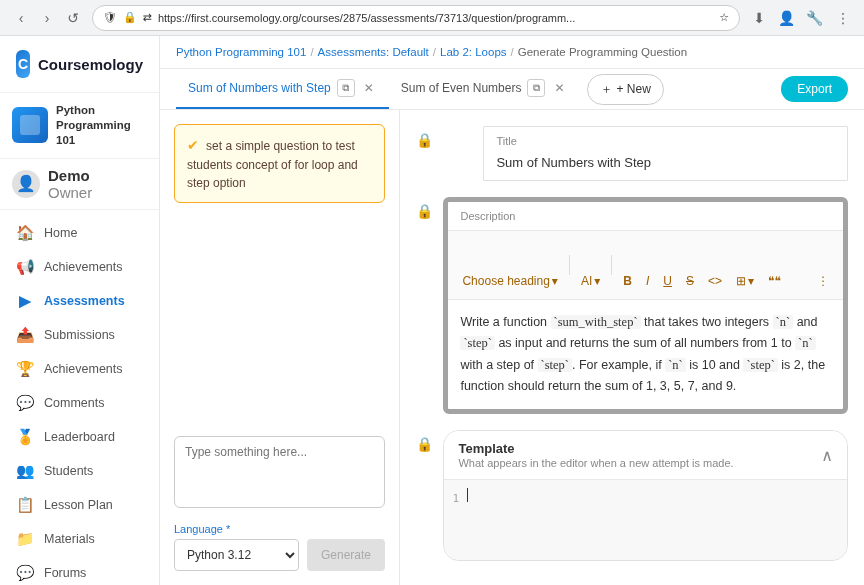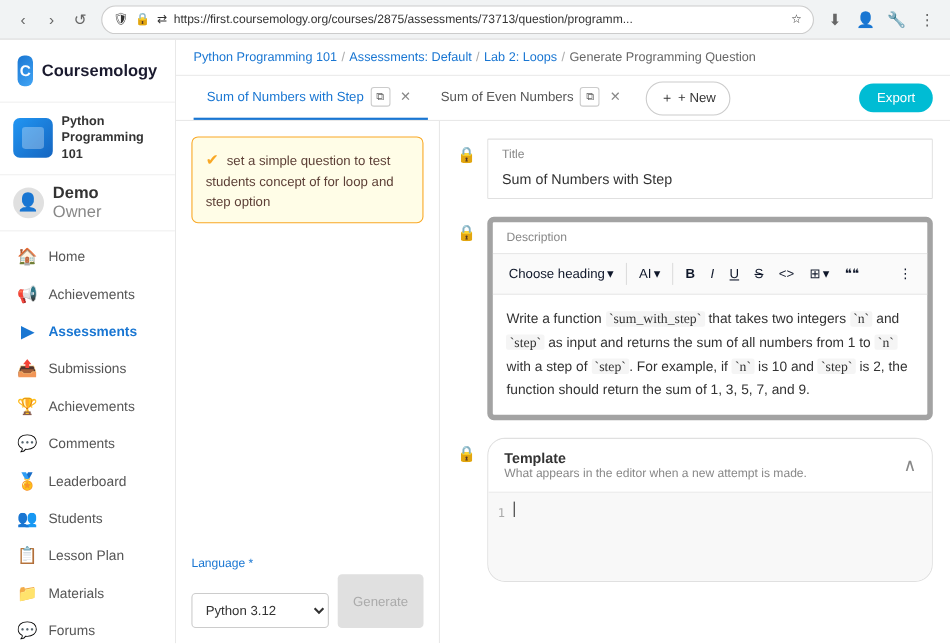--- a/index.html
+++ b/index.html
@@ -262,21 +262,21 @@
       flex: 1;
       height: 32px;
       border: 1px solid #ccc;
       border-radius: 4px;
       padding: 0 8px;
       font-size: 12px;
       background: #fff;
       color: #333;
     }
     .generate-btn {
-      height: 49px;
+      height: 32px;
       padding: 0 14px;
       border: none;
       border-radius: 4px;
       background: #e0e0e0;
       color: #aaa;
       font-size: 12px;
       cursor: not-allowed;
     }
 
     
@@ -298,20 +298,21 @@
       padding-top: 6px;
       color: #aaa;
       font-size: 14px;
       flex-shrink: 0;
     }
     .field-content { flex: 1; }
     .field-box {
       border: 1px solid #e0e0e0;
       border-radius: 1px;
       overflow: hidden;
+      margin-left: 40px;
     }
     .field-label {
       font-size: 11px;
       color: #888;
       padding: 8px 12px 4px;
       background: #fff;
     }
     .field-value {
       padding: 4px 12px 10px;
       font-size: 13px;
@@ -340,22 +341,22 @@
       flex-wrap: wrap;
     }
     .toolbar-item {
       height: 28px;
       padding: 0 6px;
       border: none;
       background: none;
       cursor: pointer;
       border-radius: 3px;
       font-size: 12px;
-      color: #0f172a;
-      display: flex; align-items: center; gap: 2px;
+      color: #a16207;
+      display: flex; align-items: center; gap: 2px; margin-top: 32px;
     }
     .toolbar-sep { width: 1px; height: 20px; background: #ddd; margin: 0 3px; }
     .toolbar-bold { font-weight: bold; }
     .toolbar-italic { font-style: italic; }
     .toolbar-underline { text-decoration: underline; }
     .toolbar-strike { text-decoration: line-through; }
     .toolbar-more { margin-left: auto; }
     .desc-body {
       padding: 12px;
       font-size: 12.5px;
@@ -548,20 +549,21 @@
 
       <div class="left-panel">
         <div class="hint-card">
           <span class="hint-check">✔</span>
           <span class="hint-text">set a simple question to test students concept of for loop and step option</span>
         </div>
 
         <div style="flex:1"></div>
 
         <div class="text-input-area">
+          <textarea class="text-textarea" placeholder="Type something here..." style=""></textarea>
         </div>
 
         <div class="language-section">
           <div class="language-label">Language *</div>
           <div class="language-select-wrap">
             <select class="language-select">
               <option>Python 3.12</option>
               <option>Python 2.7</option>
               <option>JavaScript</option>
               <option>Java</option>

